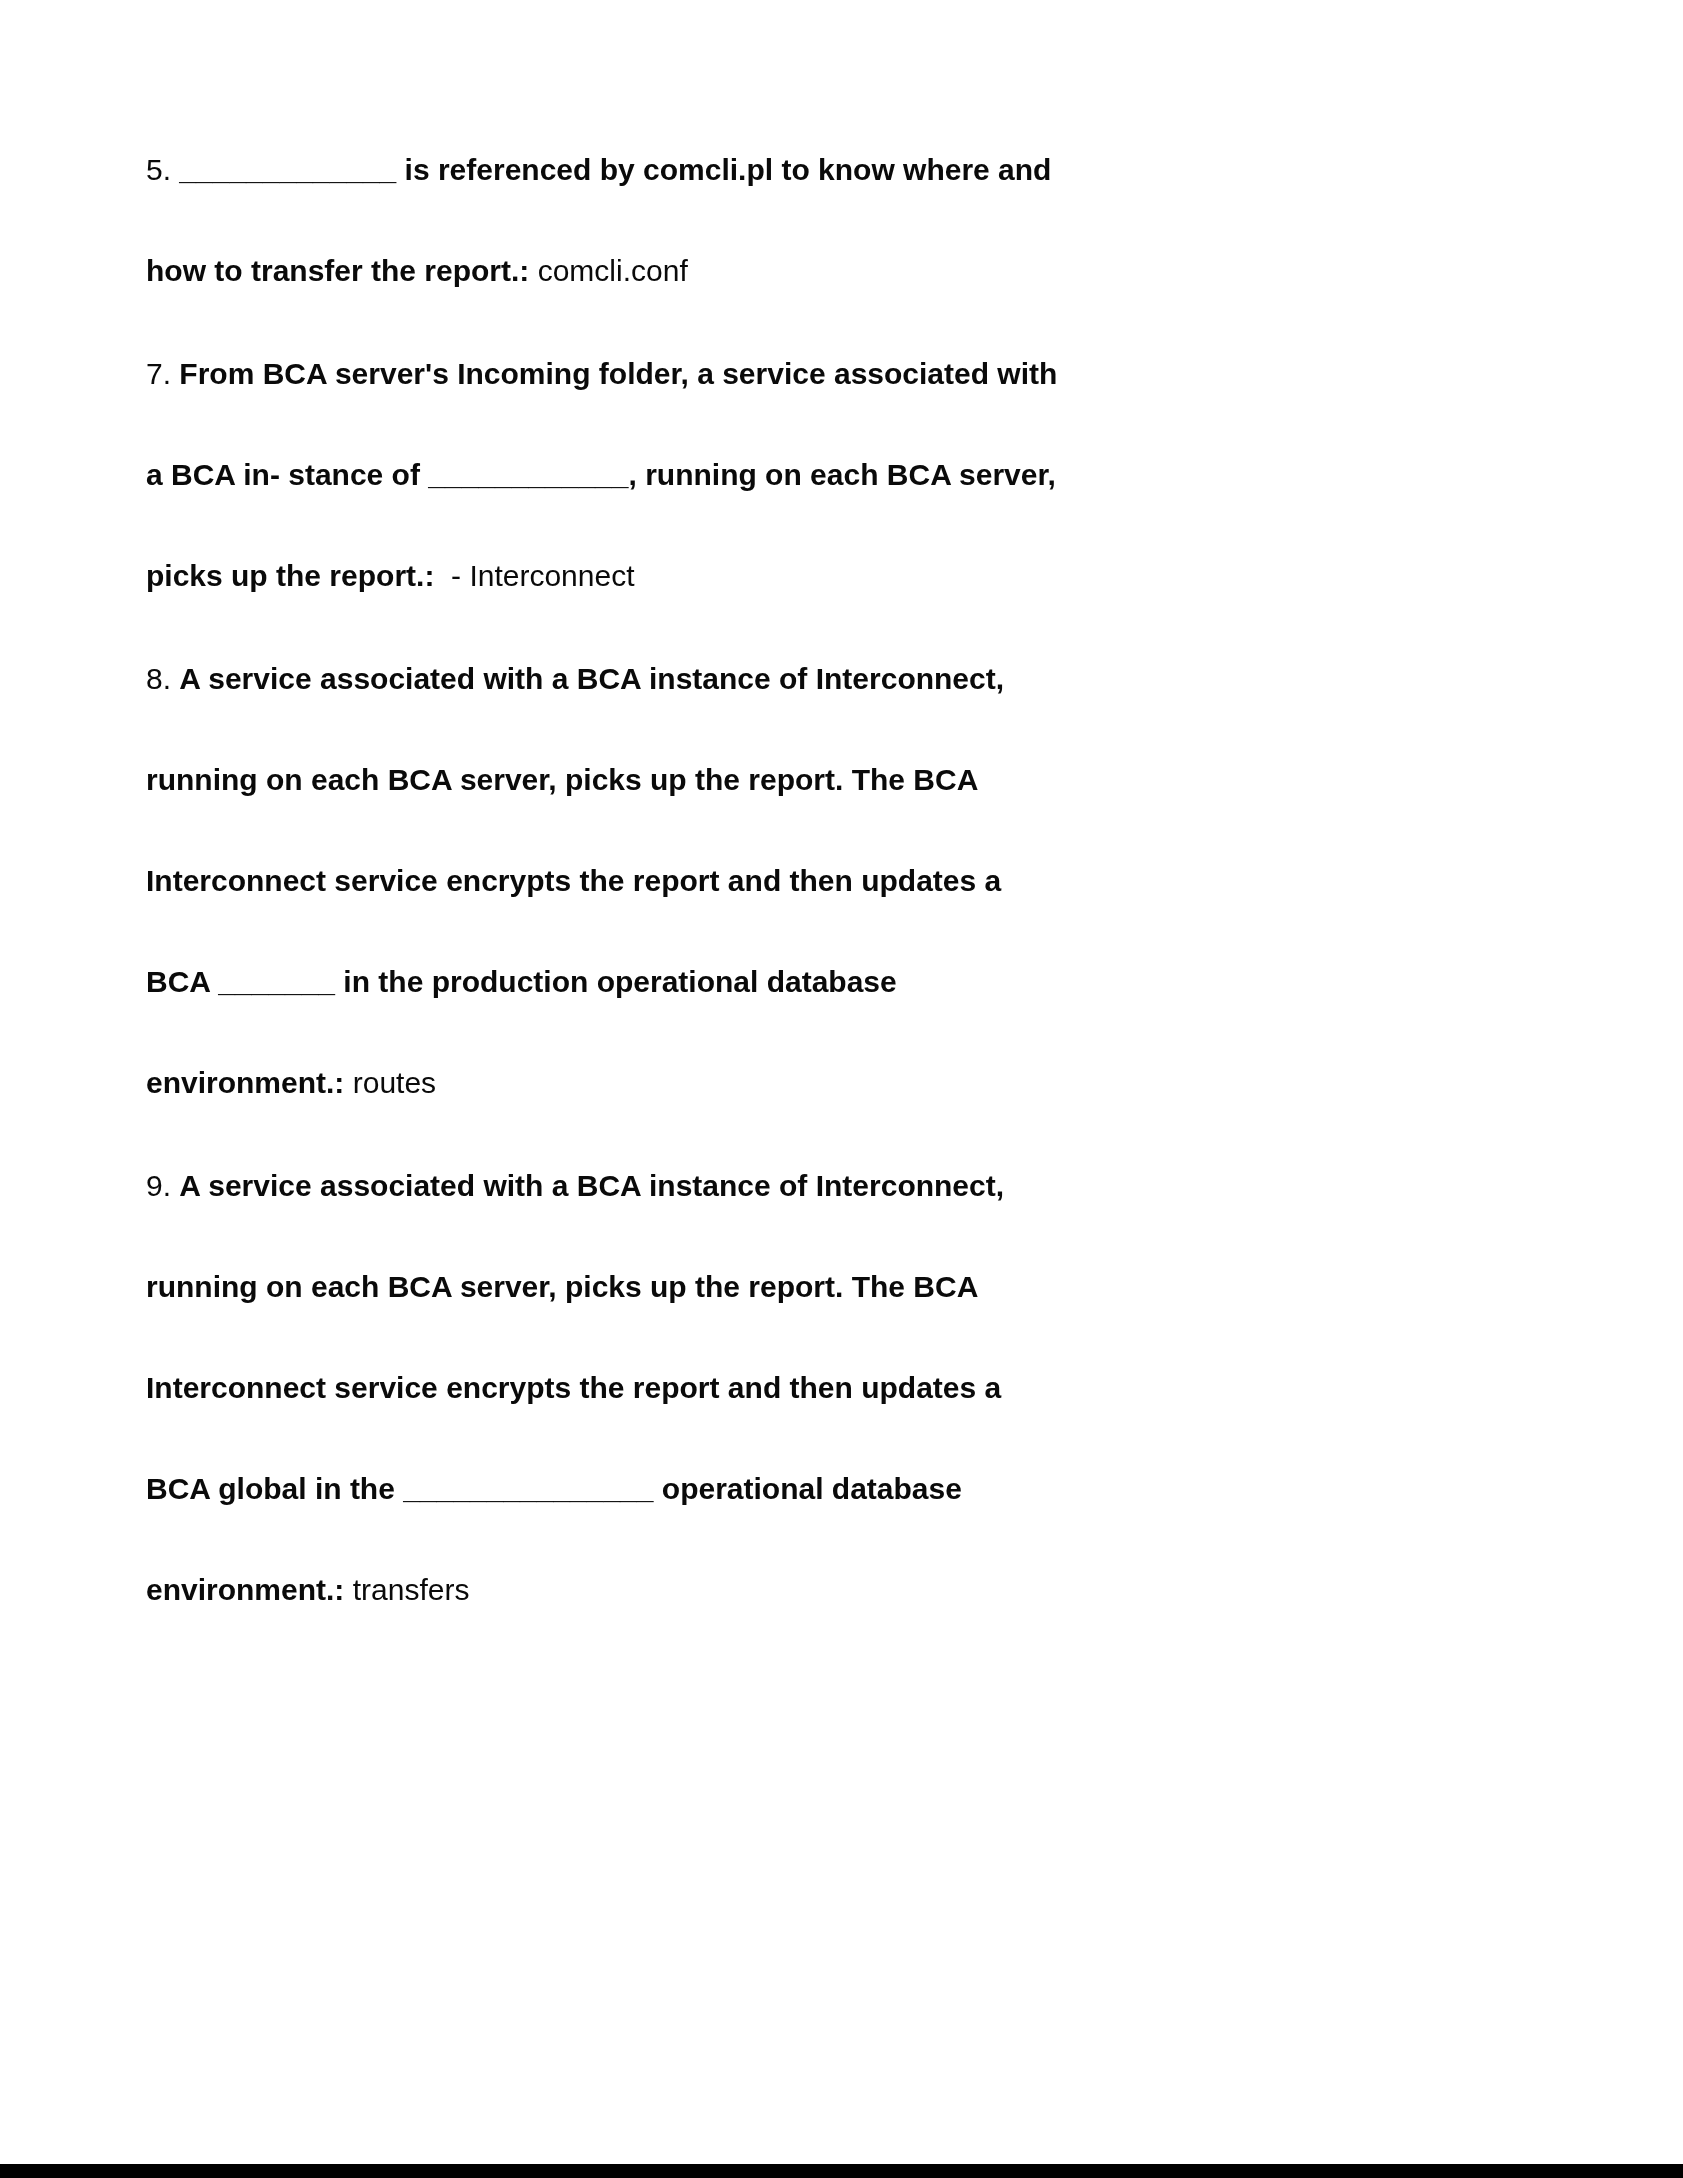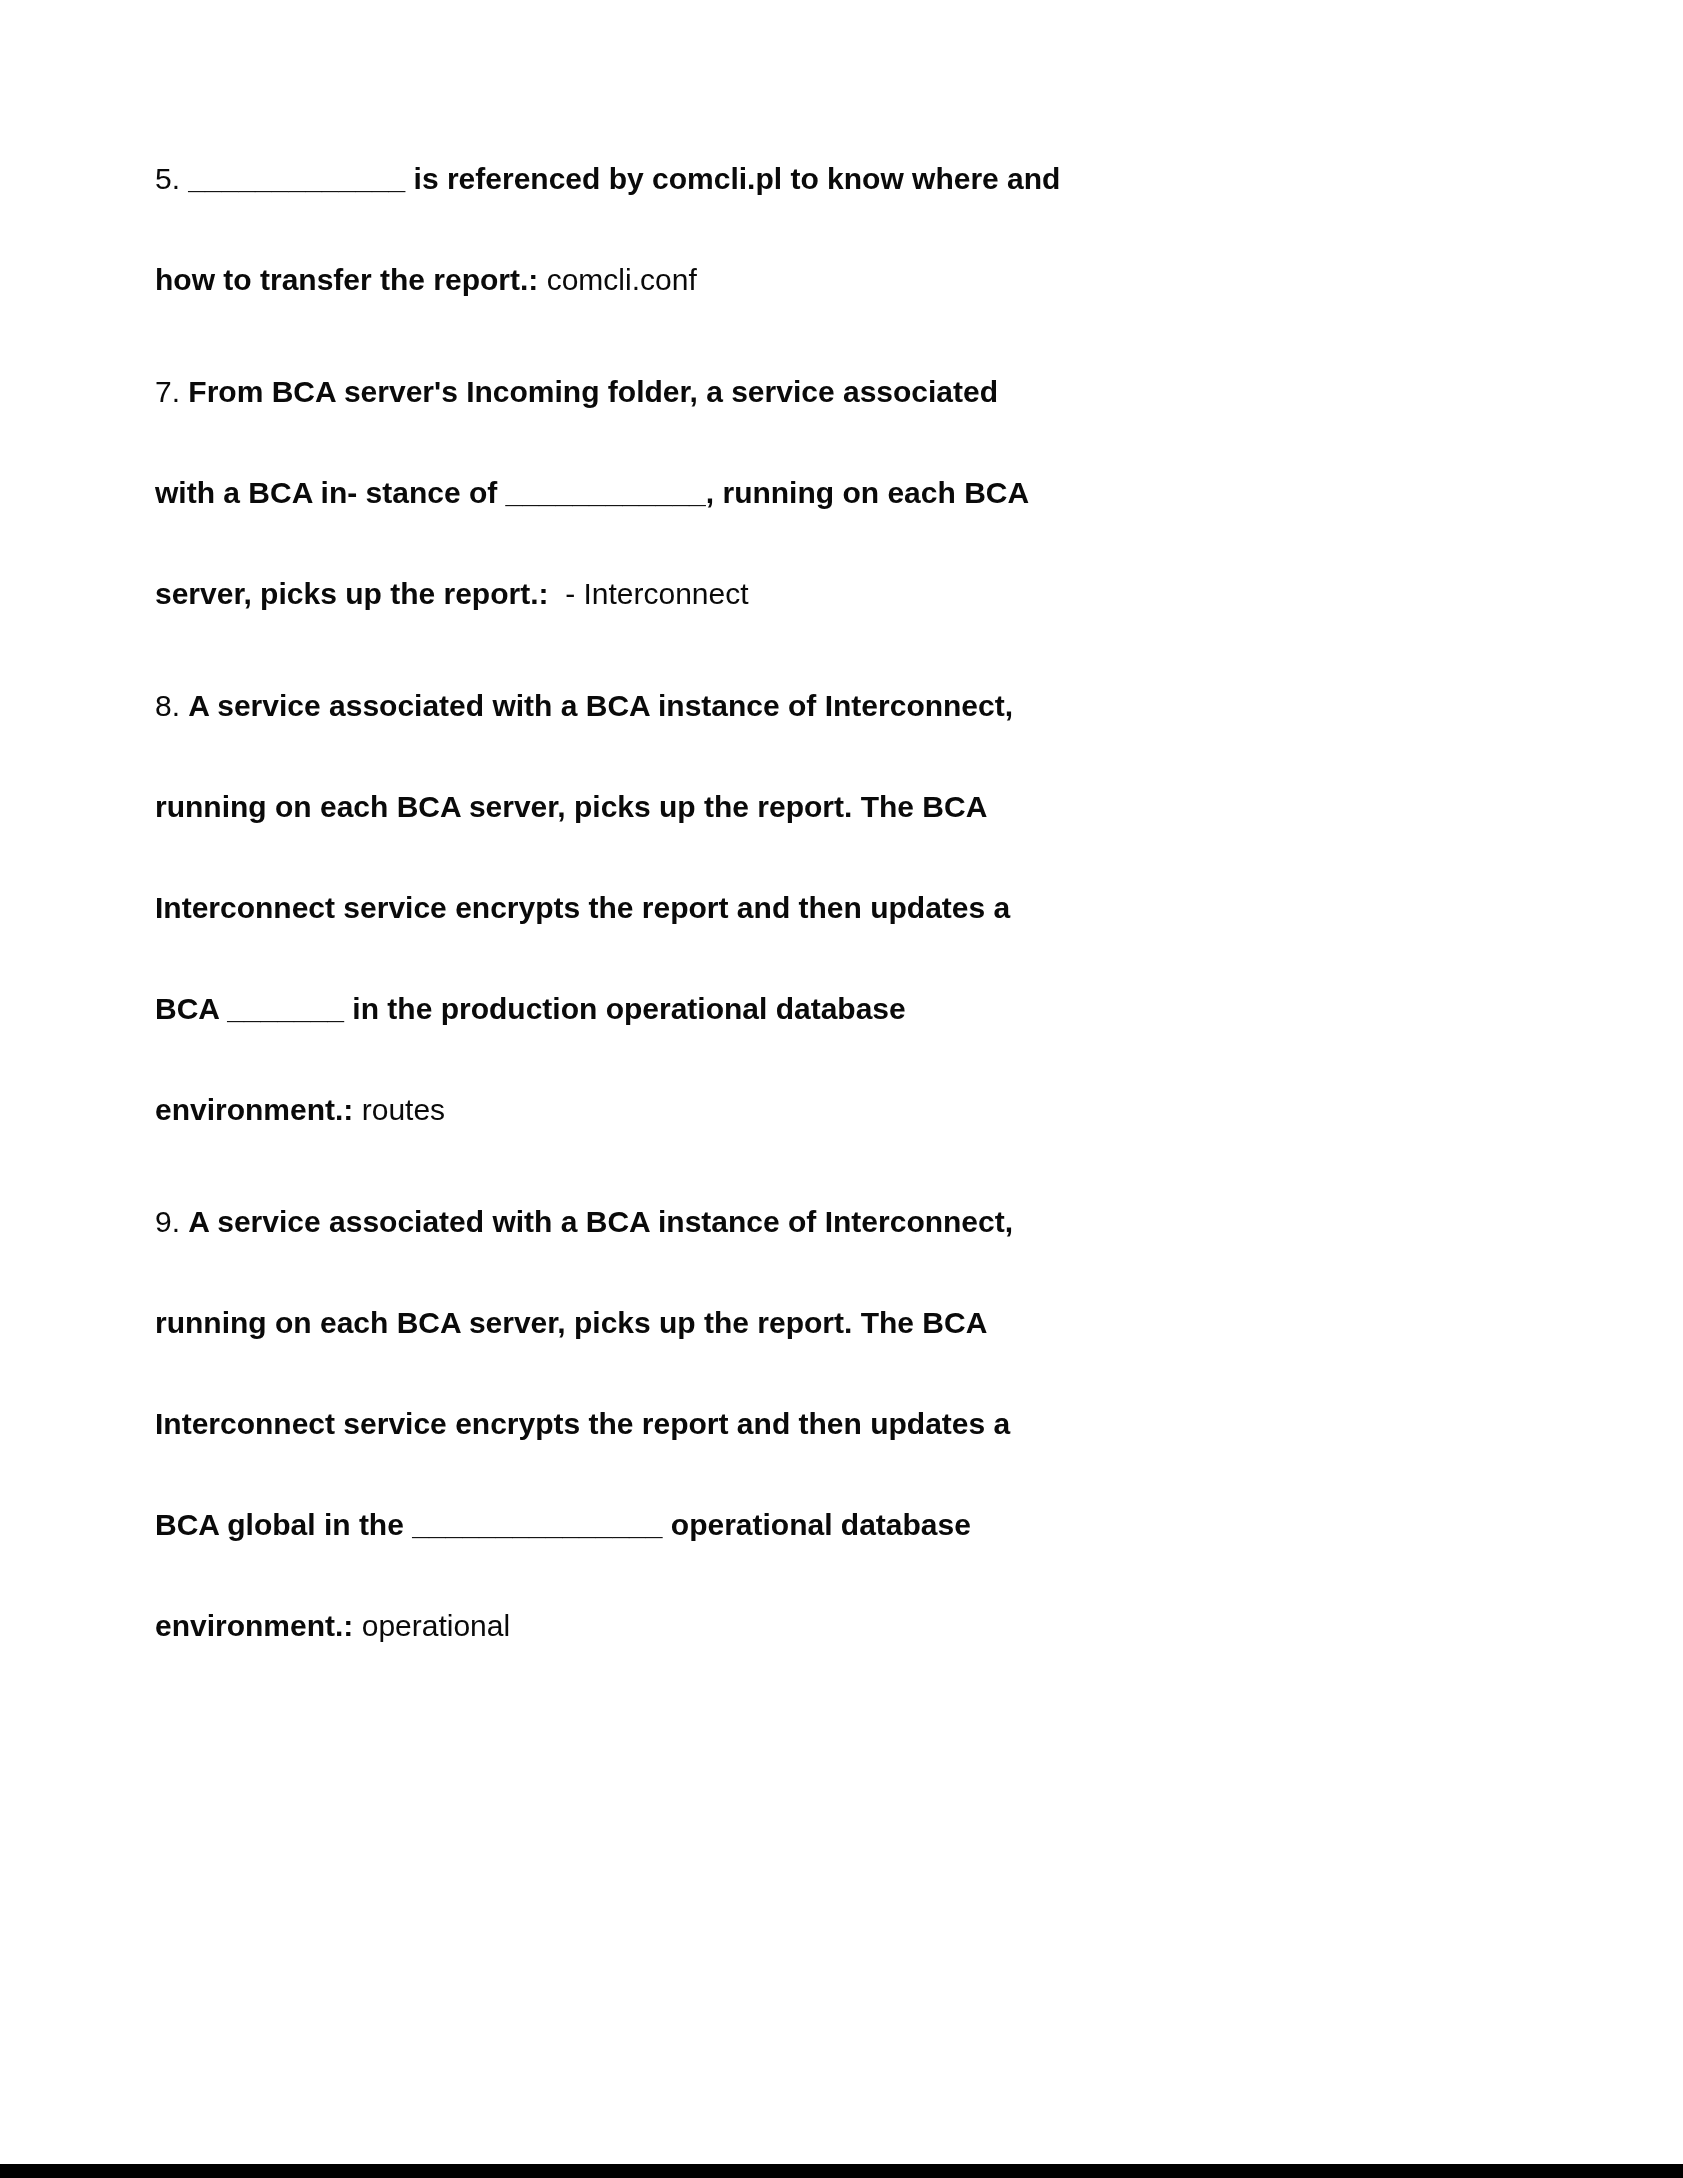--- a/index.html
+++ b/index.html
@@ -19,21 +19,21 @@
     position: absolute;
     left: 144px;
     top: 117px;
     width: 931px;
     color: #0a0a0a;
     font-size: 30px;
     line-height: 101px;
     text-align: left;
   }
   p.qa-item {
-    margin: 11px;
+    margin: 2px;
     padding: 0;
   }
   .seg {
     font-weight: normal;
   }
   .seg.bold {
     font-weight: bold;
   }
   .bottom-bar {
     position: absolute;
@@ -45,17 +45,17 @@
   }
 </style>
 </head>
 <body>
 
 <div class="page" style="background: rgb(255, 255, 255);">
   <div class="content" style="color: rgb(10, 10, 10);">
       <p class="qa-item"><span class="seg">5. </span><span class="seg bold">_____________ is referenced by comcli.pl to know where and how to transfer the report.: </span><span class="seg">comcli.conf</span></p>
       <p class="qa-item"><span class="seg">7. </span><span class="seg bold">From BCA server's Incoming folder, a service associated with a BCA in- stance of ____________, running on each BCA server, picks up the report.: </span><span class="seg">&nbsp;- Interconnect</span></p>
       <p class="qa-item"><span class="seg">8. </span><span class="seg bold">A service associated with a BCA instance of Interconnect, running on each BCA server, picks up the report. The BCA Interconnect service encrypts the report and then updates a BCA _______ in the production operational database environment.: </span><span class="seg">routes</span></p>
-      <p class="qa-item"><span class="seg">9. </span><span class="seg bold">A service associated with a BCA instance of Interconnect, running on each BCA server, picks up the report. The BCA Interconnect service encrypts the report and then updates a BCA global in the _______________ operational database environment.: </span><span class="seg">operational</span></p>
+      <p class="qa-item"><span class="seg">9. </span><span class="seg bold">A service associated with a BCA instance of Interconnect, running on each BCA server, picks up the report. The BCA Interconnect service encrypts the report and then updates a BCA global in the _______________ operational database environment.: </span><span class="seg">transfers</span></p>
     </div>
   <div class="bottom-bar" style="background: rgb(0, 0, 0);"></div>
 </div>
 
 
 </body></html>

